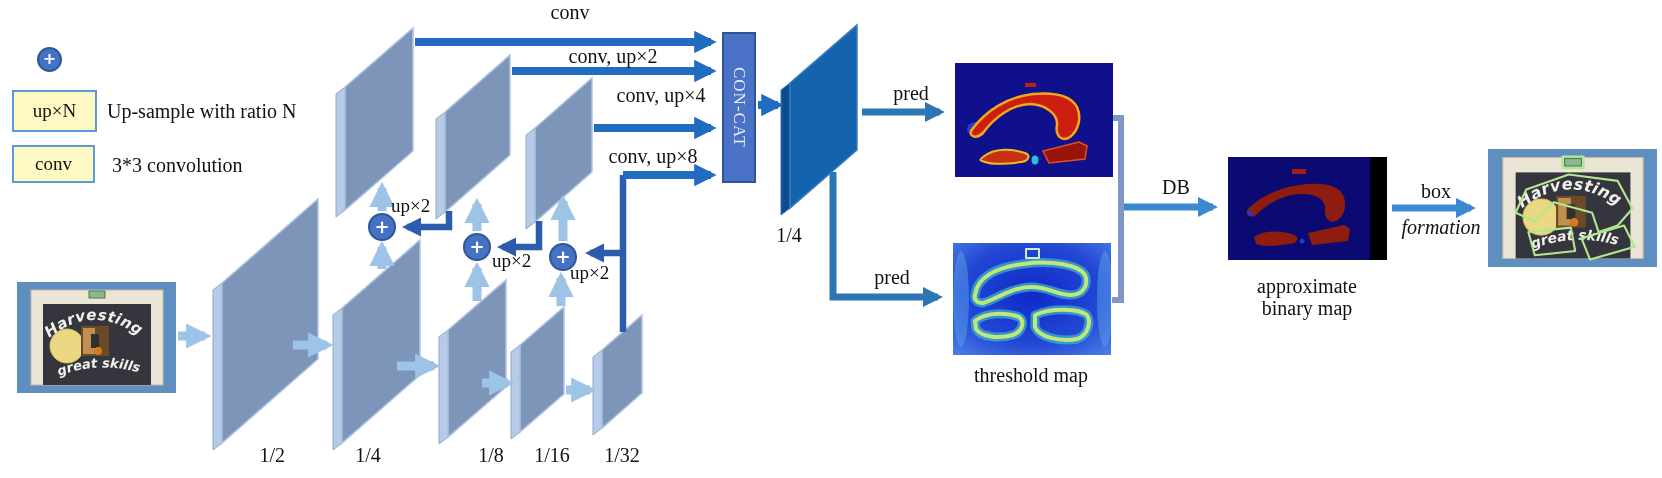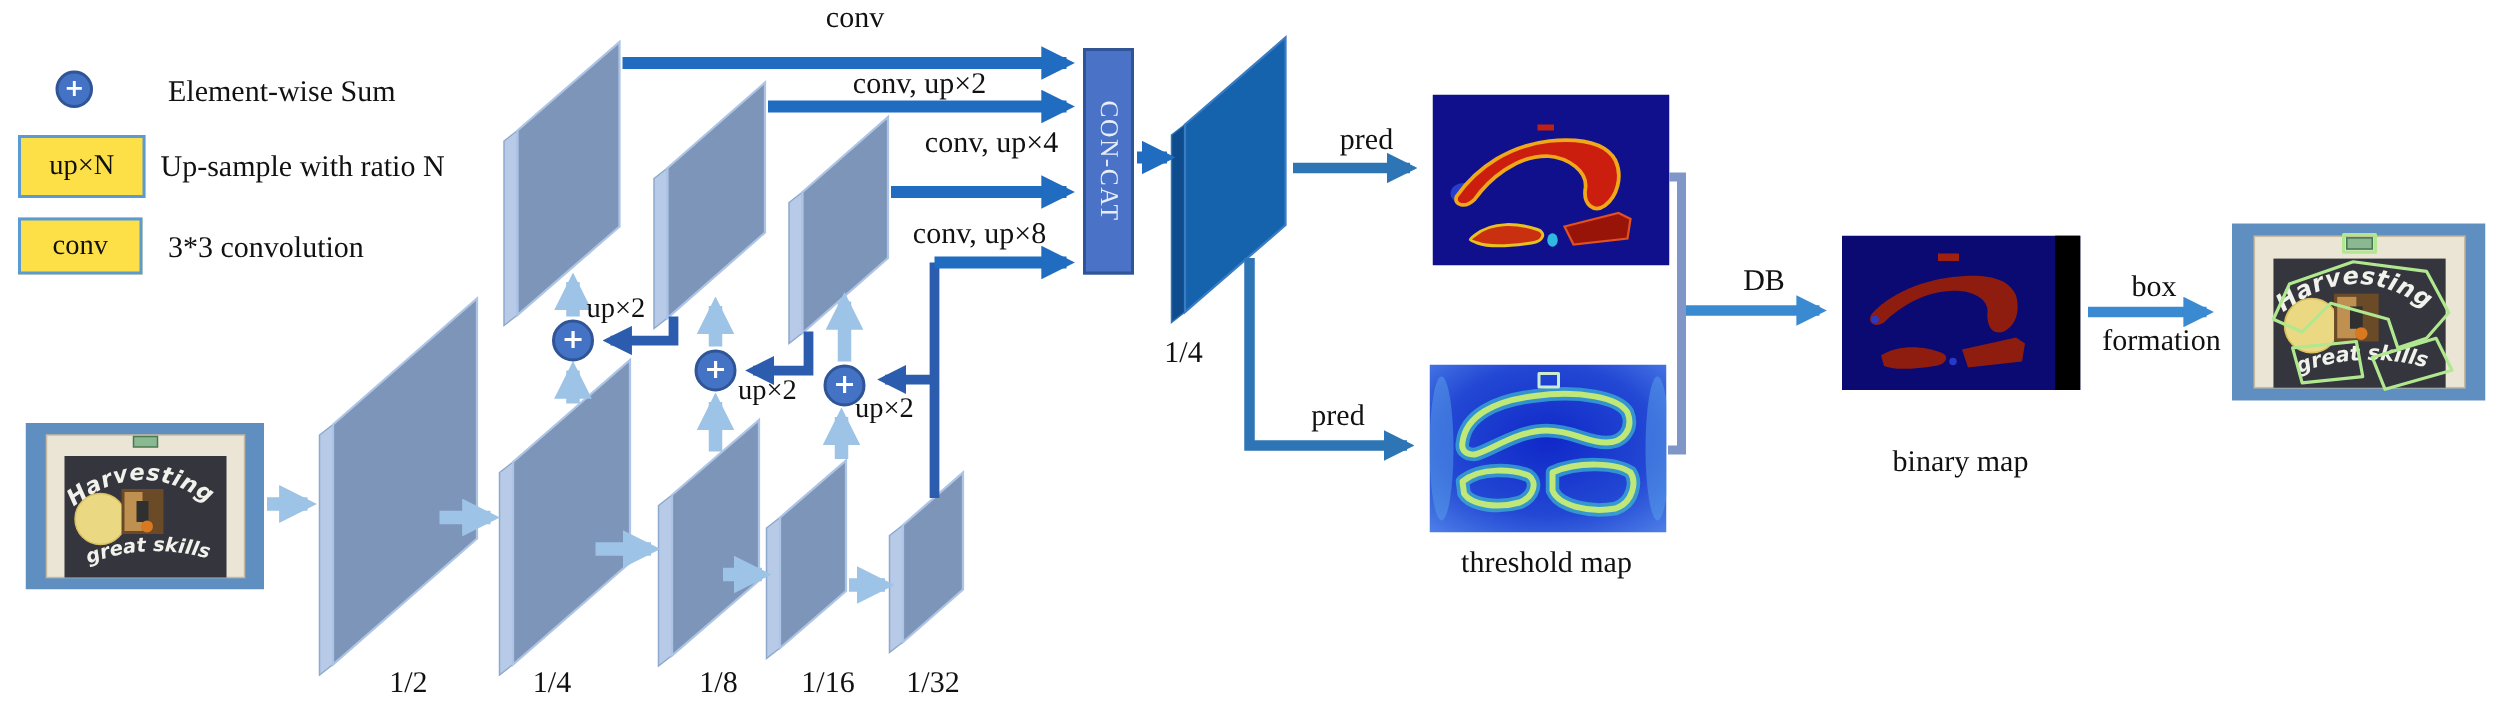--- a/index.html
+++ b/index.html
@@ -6,21 +6,21 @@
   .canvas { position:relative; width:1662px; height:478px; background:#ffffff;
             font-family:"Liberation Serif", serif; overflow:hidden; }
   .lbl { position:absolute; color:#111; font-size:20px; text-align:center; white-space:nowrap; line-height:1.1; }
   .lbl.left { text-align:left; }
   .svg-abs { position:absolute; left:0; top:0; }
   .plus-circle { position:absolute; width:28px; height:28px; border-radius:50%;
                  background:#4472c4; border:2px solid #2f5597; box-sizing:border-box;
                  color:#fff; font-size:18px; font-weight:bold; line-height:23px; text-align:center;
                  font-family:"DejaVu Sans", sans-serif; }
   .legend-box { position:absolute; border:2px solid #5b9bd5; box-sizing:border-box;
-                display:flex; align-items:center; justify-content:center; font-size:19px; color:#111; background:#fde047; }
+                display:flex; align-items:center; justify-content:center; font-size:19px; color:#111; background:#fef9c3; }
   .concat { position:absolute; left:722px; top:32px; width:34px; height:151px;
             background:#4a72c6; border:2px solid #2f5597; box-sizing:border-box;
             color:#e9edf8; font-size:17px; letter-spacing:1px;
             writing-mode:vertical-rl; display:flex; align-items:center; justify-content:center; }
   .map { position:absolute; }
   .map svg { display:block; }
 </style>
 </head>
 <body>
 
@@ -120,21 +120,20 @@
 
     <path d="M1113,118 L1121,118 L1121,300 L1112,300" stroke="#8096c8" stroke-width="6" fill="none"></path>
 
     <g stroke="#3a8ad2" stroke-width="7" fill="none">
       <path d="M1124,207 L1213,207" marker-end="url(#msky)"></path>
       <path d="M1392,208 L1471,208" marker-end="url(#msky)"></path>
     </g>
   </svg>
 
   <div class="plus-circle" style="left:37px; top:47px; width:25px; height:25px; line-height:20px; font-size:16px;">+</div>
-  <div class="lbl left" style="left:112px; top:50px;">Element-wise Sum</div>
 
   <div class="legend-box" style="left:12px; top:90px; width:85px; height:42px;">up×N</div>
   <div class="lbl left" style="left:107px; top:100px;">Up-sample with ratio N</div>
 
   <div class="legend-box" style="left:12px; top:145px; width:83px; height:38px;">conv</div>
   <div class="lbl left" style="left:112px; top:154px;">3*3 convolution</div>
 
   <div class="plus-circle" style="left:368px; top:213px;">+</div>
   <div class="plus-circle" style="left:463px; top:233px;">+</div>
   <div class="plus-circle" style="left:549px; top:243px;">+</div>
@@ -143,21 +142,21 @@
   <div class="lbl left" style="left:492px; top:251px; font-size:19px;">up×2</div>
   <div class="lbl left" style="left:570px; top:263px; font-size:19px;">up×2</div>
 
   <div class="lbl" style="left:505px; top:1px;  width:130px;">conv</div>
   <div class="lbl" style="left:548px; top:45px; width:130px;">conv, up×2</div>
   <div class="lbl" style="left:596px; top:84px; width:130px;">conv, up×4</div>
   <div class="lbl" style="left:594px; top:145px;width:118px;">conv, up×8</div>
 
   <div class="lbl" style="left:235px; top:444px; width:50px;text-align:right;">1/2</div>
   <div class="lbl" style="left:343px; top:444px; width:50px;">1/4</div>
-  <div class="lbl" style="left:454px; top:444px; width:50px;">1/8</div>
+  <div class="lbl" style="left:466px; top:444px; width:50px;">1/8</div>
   <div class="lbl" style="left:527px; top:444px; width:50px;">1/16</div>
   <div class="lbl" style="left:597px; top:444px; width:50px;">1/32</div>
 
   <div class="concat">CON-CAT</div>
 
   <div class="lbl" style="left:764px; top:224px; width:50px;">1/4</div>
 
   <div class="lbl" style="left:878px; top:82px;  width:66px;">pred</div>
   <div class="lbl" style="left:859px; top:266px; width:66px;">pred</div>
 
@@ -211,24 +210,25 @@
       <rect x="64" y="12" width="14" height="5" fill="#a02010"></rect>
       <path d="M20,52 C35,36 60,28 82,27 C100,26 112,30 116,40 C119,50 116,60 108,64
                C100,67 96,60 97,50 C97,42 86,36 72,37 C52,38 36,50 28,58 C22,62 16,58 20,52 Z" fill="#8e1d10"></path>
       <path d="M26,80 C38,72 56,74 66,78 C72,80 70,86 62,87 C48,89 36,90 28,87 Z" fill="#8e1d10"></path>
       <path d="M80,76 L116,68 L122,72 L120,84 L84,88 Z" fill="#8e1d10"></path>
       <circle cx="22" cy="56" r="2.5" fill="#2838c8"></circle>
       <circle cx="74" cy="84" r="2.5" fill="#2838c8"></circle>
       <rect x="142" y="0" width="17" height="103" fill="#000000"></rect>
     </svg>
   </div>
+  <div class="lbl" style="left:1227px; top:275px; width:160px;">approximate</div>
   <div class="lbl" style="left:1227px; top:297px; width:160px;">binary map</div>
 
   <div class="lbl" style="left:1396px; top:180px; width:80px;">box</div>
-  <div class="lbl" style="left:1381px; top:216px; width:120px;">formation</div>
+  <div class="lbl" style="left:1381px; top:216px; width:120px;font-style:italic;">formation</div>
 
   <div class="map" style="left:17px; top:282px; width:159px; height:111px;">
     <svg width="159" height="111" viewBox="0 0 159 111">
       <rect x="0" y="0" width="159" height="111" fill="#5f8fc0"></rect>
       <rect x="14" y="8" width="132" height="95" fill="#ebe5d6" stroke="#c9b99e" stroke-width="1"></rect>
       <rect x="72" y="9" width="16" height="7" fill="#8ab890" stroke="#4a7850" stroke-width="1"></rect>
       <rect x="26" y="22" width="108" height="81" fill="#35353d"></rect>
       <circle cx="50" cy="64" r="17" fill="#ead883" stroke="#d8c060" stroke-width="1"></circle>
       <rect x="64" y="44" width="28" height="30" fill="#6b4a28"></rect>
       <rect x="66" y="46" width="12" height="26" fill="#c09050"></rect>

